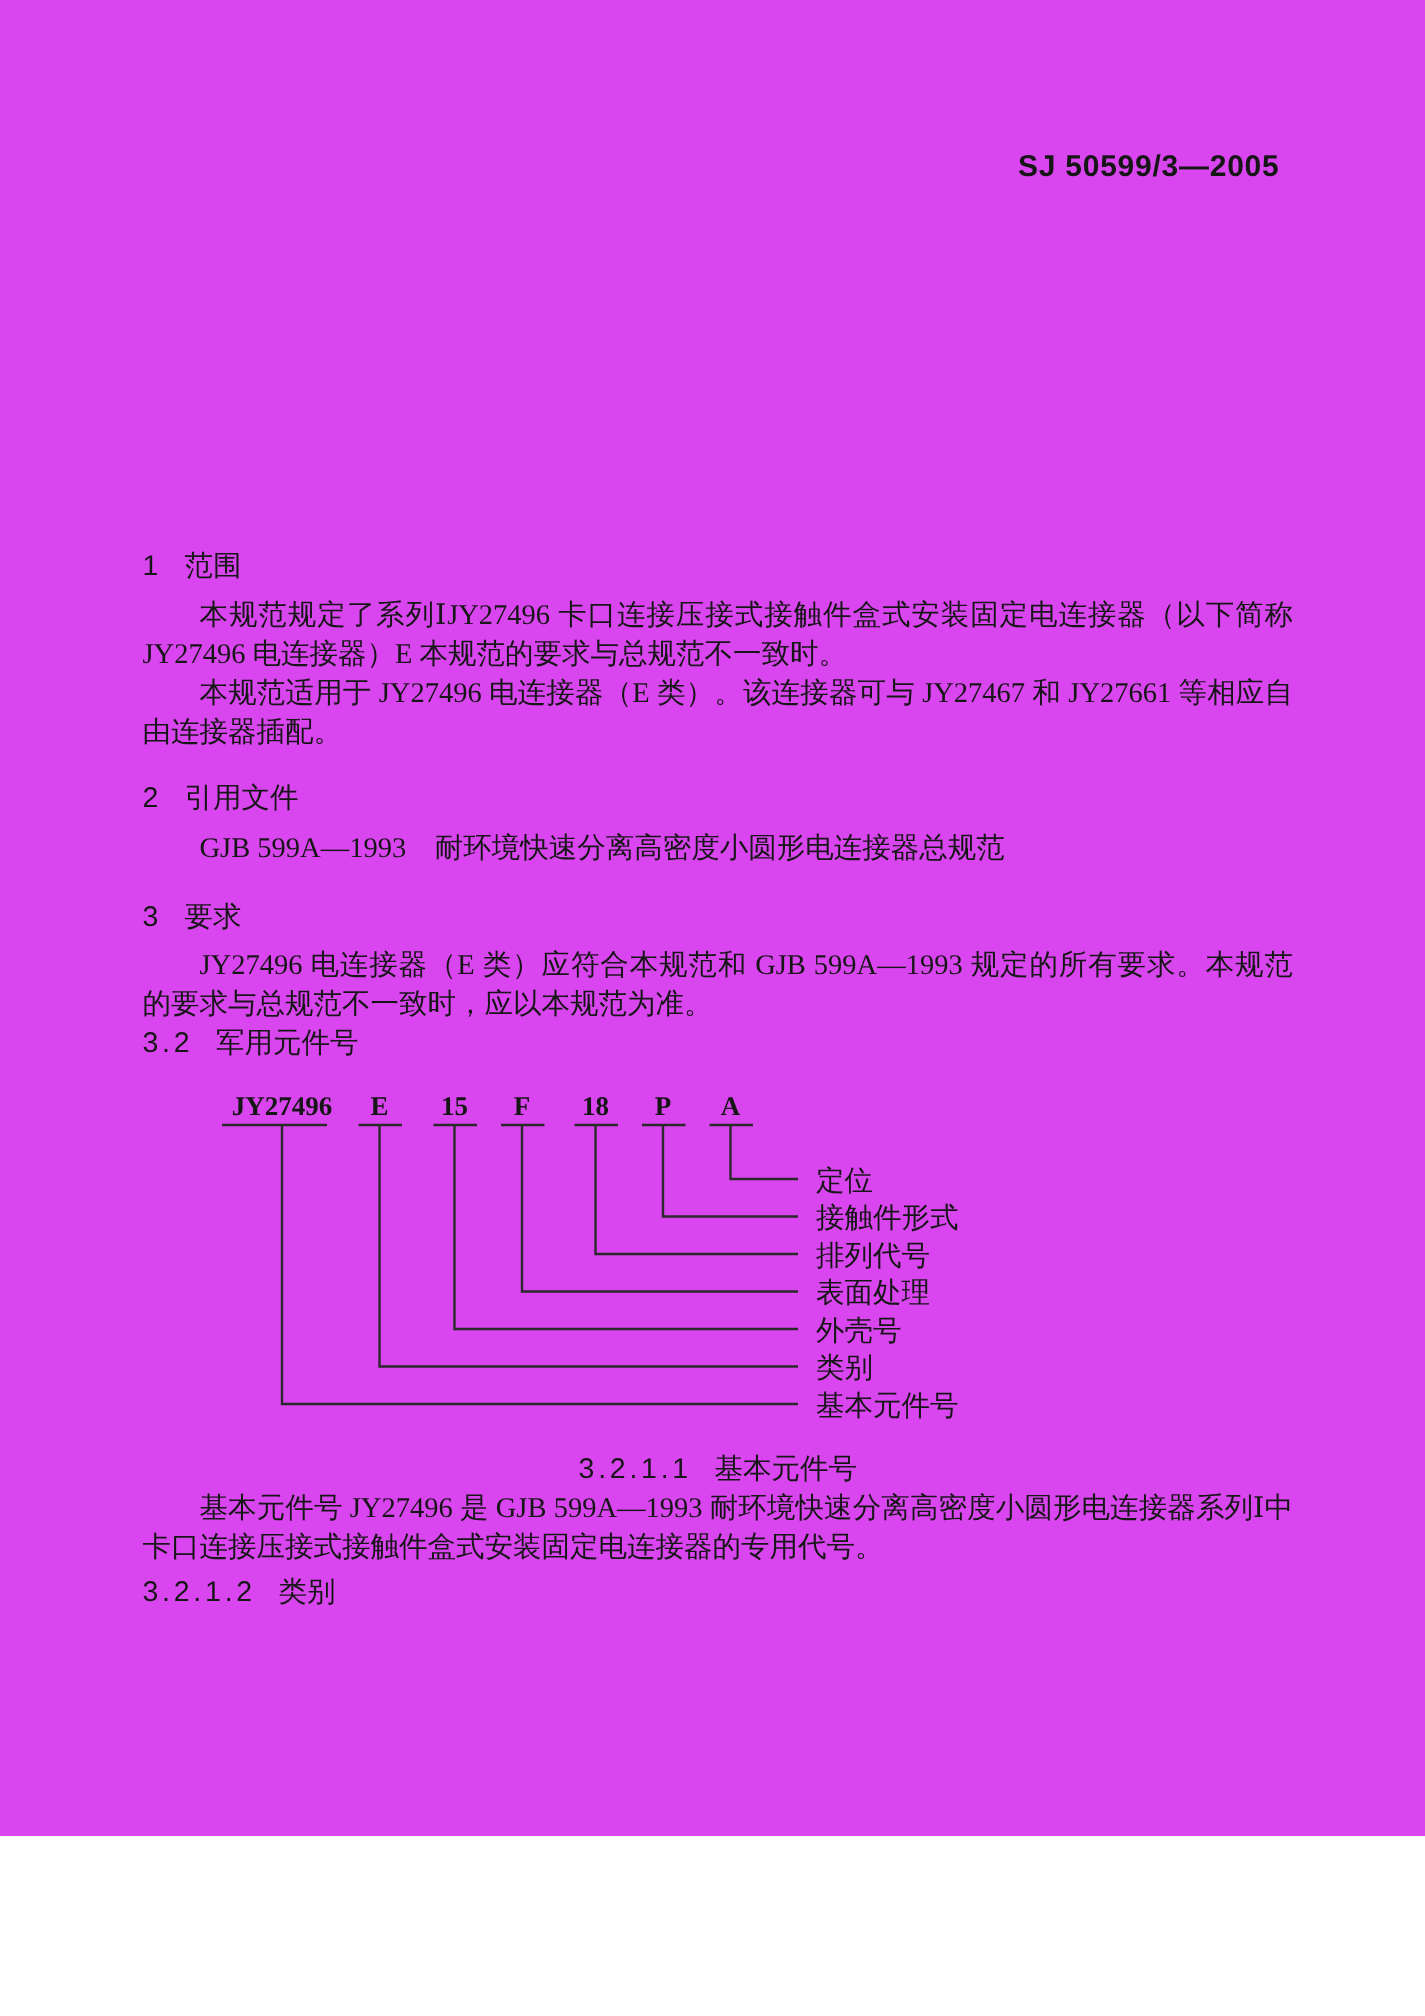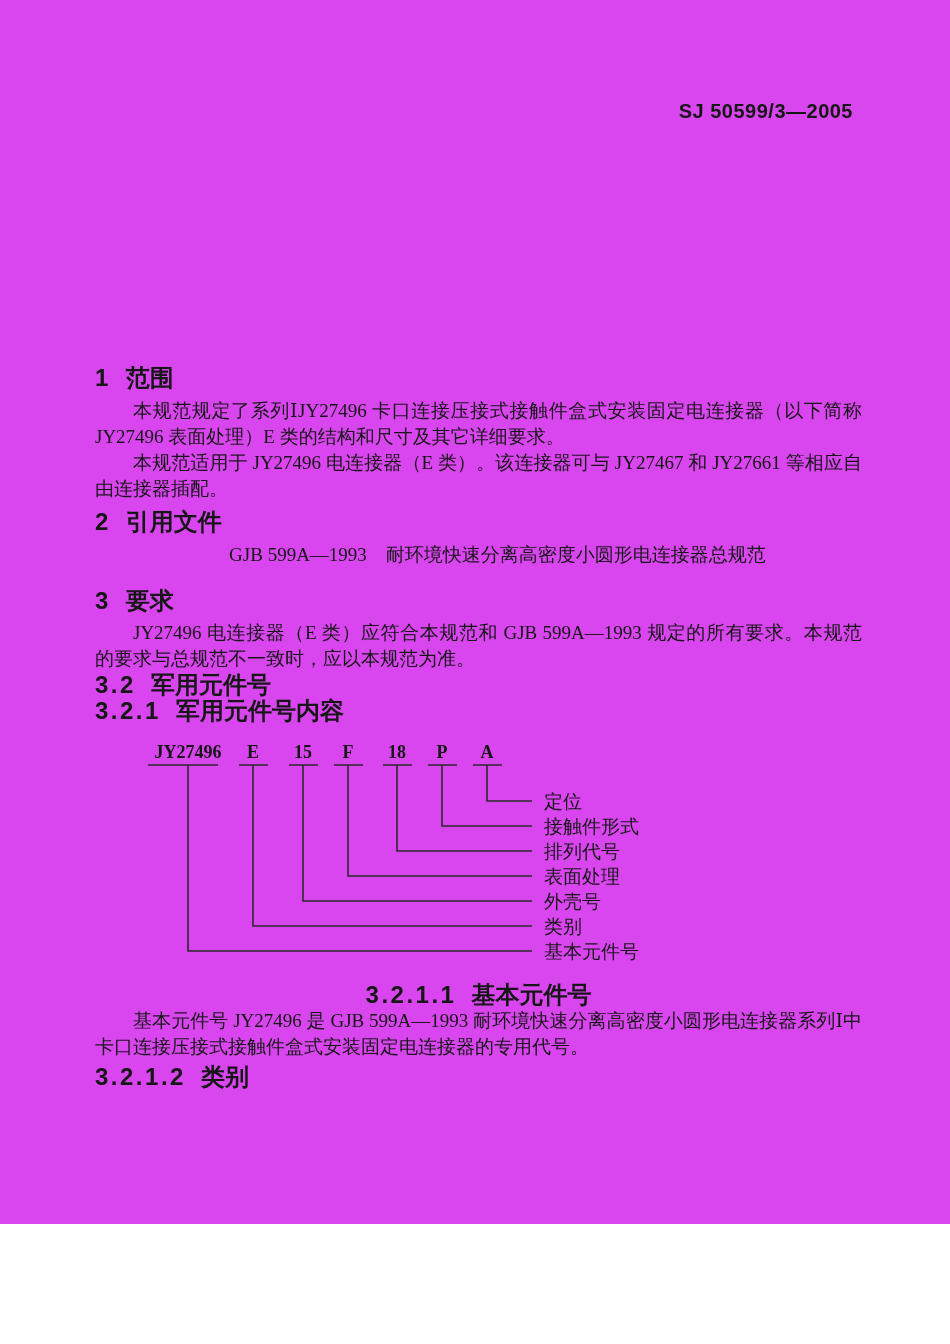--- a/index.html
+++ b/index.html
@@ -39,34 +39,34 @@
     position: absolute;
     top: 360px;
     left: 95px;
     width: 767px;
     font-size: 19px;
     line-height: 26px;
     text-align: justify;
   }
   .heading {
     font-family: "Liberation Sans", "DejaVu Sans", sans-serif;
-    font-weight: bold;
-    font-size: 24px;
+    font-weight: normal;
+    font-size: 19px;
     line-height: 26px;
     text-align: left;
   }
   .h-num { letter-spacing: 2.5px; margin-right: 15px; }
   .h-lvl1 { margin-top: 5px; margin-bottom: 7px; }
-  .h-s2   { margin-top: 7px; margin-bottom: 7px; }
+  .h-s2   { margin-top: 18px; margin-bottom: 7px; }
   .h-s3   { margin-top: 20px; margin-bottom: 6px; }
   .h-sub  { margin-top: 0; margin-bottom: 0; }
   .h-basic{ margin-top: 4px; margin-bottom: 0; text-align: center; }
   .h-cat  { margin-top: 4px; }
   .para { text-indent: 2em; }
-  .ref-line { text-indent: 2em; text-align: center; white-space: nowrap; }
+  .ref-line { text-indent: 2em; text-align: left; white-space: nowrap; }
   .pn-diagram {
     display: block;
     margin: 14px 0 0 45px;
   }
   .pn-code {
     font-family: "Liberation Serif", "DejaVu Serif", serif;
     font-weight: bold;
     font-size: 18px;
     fill: #161616;
     text-anchor: middle;
@@ -90,41 +90,38 @@
 <div class="page">
 
   <div class="doc-code">SJ 50599/3—2005</div>
 
 
   <div class="content">
 
     <div class="heading h-lvl1">
       <span class="h-num">1</span><span>范围</span>
     </div>
-    <div class="para">本规范规定了系列ⅠJY27496 卡口连接压接式接触件盒式安装固定电连接器（以下简称 JY27496 表面处理）E 类的结构和尺寸及其它详细要求。</div>
+    <div class="para">本规范规定了系列ⅠJY27496 卡口连接压接式接触件盒式安装固定电连接器（以下简称 JY27496 电连接器）E 本规范的要求与总规范不一致时。</div>
     <div class="para">本规范适用于 JY27496 电连接器（E 类）。该连接器可与 JY27467 和 JY27661 等相应自由连接器插配。</div>
 
     <div class="heading h-s2">
       <span class="h-num">2</span><span>引用文件</span>
     </div>
     <div class="ref-line">GJB 599A—1993　耐环境快速分离高密度小圆形电连接器总规范</div>
 
     <div class="heading h-s3">
       <span class="h-num">3</span><span>要求</span>
     </div>
 
     <div class="para">JY27496 电连接器（E 类）应符合本规范和 GJB 599A—1993 规定的所有要求。本规范的要求与总规范不一致时，应以本规范为准。</div>
 
     <div class="heading h-sub">
       <span class="h-num">3.2</span><span>军用元件号</span>
     </div>
 
-    <div class="heading h-sub">
-      <span class="h-num">3.2.1</span><span>军用元件号内容</span>
-    </div>
 
     <svg class="pn-diagram" width="700" height="240" viewBox="0 0 700 240" xmlns="http://www.w3.org/2000/svg">
 
       <text class="pn-code" x="48" y="20">JY27496</text>
       <text class="pn-code" x="113" y="20">E</text>
       <text class="pn-code" x="163" y="20">15</text>
       <text class="pn-code" x="208" y="20">F</text>
       <text class="pn-code" x="257" y="20">18</text>
       <text class="pn-code" x="302" y="20">P</text>
       <text class="pn-code" x="347" y="20">A</text>

